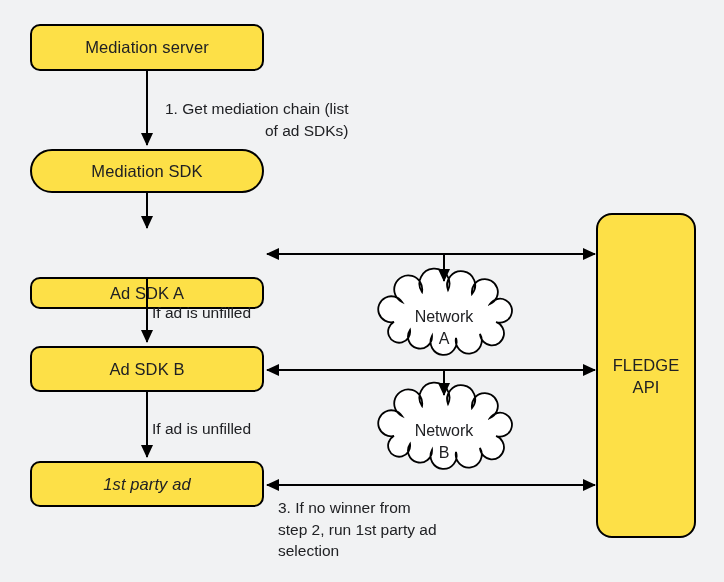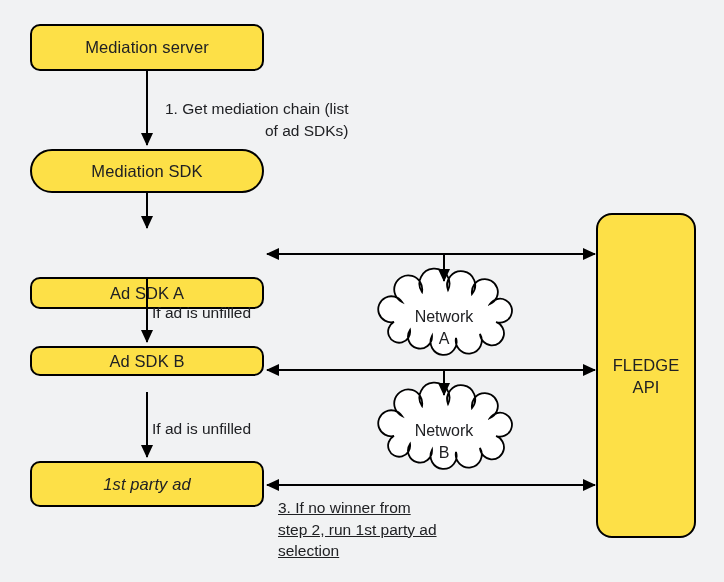--- a/index.html
+++ b/index.html
@@ -34,21 +34,21 @@
 <body>
 
 <div class="canvas">
 
   <div class="node" style="left:30px; top:24px;  width:234px; height:47px;">Mediation server</div>
 
   <div class="node" style="left:30px; top:149px; width:234px; height:44px;border-radius:22px;">Mediation SDK</div>
 
   <div class="node" style="left:30px; top:232px; width:234px; height:32px;margin-top:45px;">Ad SDK A</div>
 
-  <div class="node" style="left:30px; top:346px; width:234px; height:30px;">Ad SDK B</div>
+  <div class="node" style="left:30px; top:346px; width:234px; height:46px;">Ad SDK B</div>
 
   <div class="node" style="left:30px; top:461px; width:234px; height:46px;font-style:italic;">1st party ad</div>
 
   <div class="node tall" style="left:596px; top:213px; width:100px; height:325px;">FLEDGE
 API</div>
 
   <svg class="svg-layer" viewBox="0 0 724 582">
     <defs>
       <marker id="arrow" markerUnits="userSpaceOnUse" markerWidth="14" markerHeight="12" refX="12" refY="6" orient="auto">
         <path d="M0,0 L13,6 L0,12 Z" fill="#000000"></path>
@@ -92,17 +92,17 @@
 B</div>
 
   <div class="label" style="left:165px; top:98px;text-align:right;">1. Get mediation chain (list
 of ad SDKs)</div>
 
 
   <div class="label" style="left:152px; top:302px;">If ad is unfilled</div>
 
   <div class="label" style="left:152px; top:418px;">If ad is unfilled</div>
 
-  <div class="label" style="left:278px; top:497px;text-decoration:underline;">3. If no winner from
+  <div class="label" style="left:278px; top:497px;">3. If no winner from
 step 2, run 1st party ad
 selection</div>
 
 </div>
 
 </body></html>

